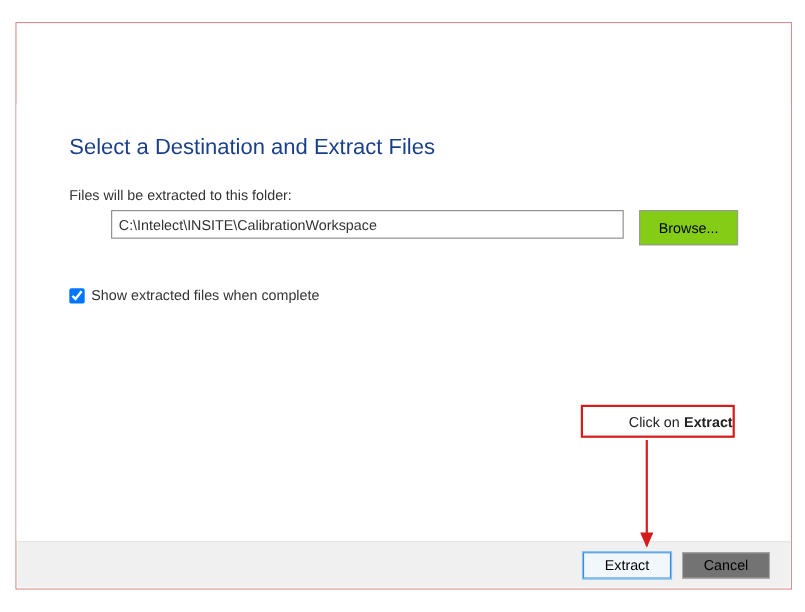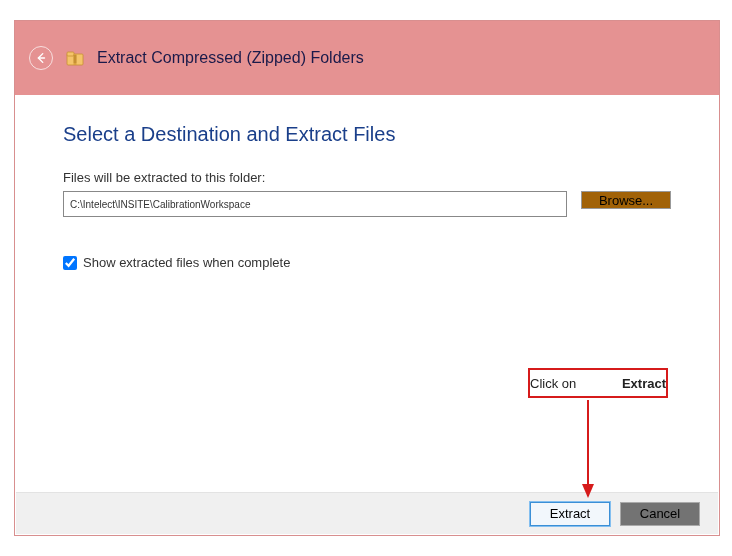--- a/index.html
+++ b/index.html
@@ -77,30 +77,31 @@
   .path-row {
     display: flex;
     gap: 14px;
     align-items: stretch;
   }
   .path-input {
     flex: 1;
     height: 26px;
     border: 1px solid #888;
     padding: 0 6px;
-    font-size: 10px;
+    font-size: 13px;
     font-family: inherit;
     color: #333;
     background: #fff;
+    margin-left: 38px;
   }
   .browse-btn {
     width: 90px;
-    height: 18px;
+    height: 32px;
     border: 1px solid #999;
-    background: #a16207;
+    background: #84cc16;
     font-size: 13px;
     font-family: inherit;
     cursor: pointer;
   }
   .checkbox-row {
     margin-top: 38px;
     display: flex;
     align-items: center;
     gap: 6px;
   }
@@ -138,21 +139,21 @@
     outline: 1px solid #84bff0;
     background: #f2f7fc;
   }
   .callout {
     position: absolute;
     left: 528px; top: 368px;
     width: 140px; height: 30px;
     border: 2px solid #d61b1b;
     display: flex;
     align-items: center;
-    justify-content: space-between;
+    justify-content: flex-end;
     font-size: 13px;
     color: #222;
     background: #fff;
     gap: 4px;
   }
   .callout .bold { font-weight: 700; }
   .arrow-svg {
     position: absolute;
     left: 560px;
     top: 400px;
@@ -166,40 +167,20 @@
 
 <div class="close-btn" style="left:684px;top:20px;">
   <svg viewBox="0 0 10 10">
     <line x1="1" y1="1" x2="9" y2="9" stroke="white" stroke-width="1.4"></line>
     <line x1="9" y1="1" x2="1" y2="9" stroke="white" stroke-width="1.4"></line>
   </svg>
 </div>
 
 <div class="frame">
 
-  <div class="header">
-    <div class="back-btn">
-      <svg viewBox="0 0 16 16">
-        <path d="M10 3 L5 8 L10 13" stroke="white" stroke-width="1.6" fill="none" stroke-linecap="round" stroke-linejoin="round"></path>
-        <line x1="5" y1="8" x2="12" y2="8" stroke="white" stroke-width="1.6" stroke-linecap="round"></line>
-      </svg>
-    </div>
-    <div class="folder-icon">
-      <svg viewBox="0 0 20 20">
-        <rect x="2" y="6" width="16" height="11" rx="1" fill="#f5c46a" stroke="#c79033" stroke-width="0.8"></rect>
-        <rect x="2" y="4" width="7" height="4" rx="1" fill="#f5c46a" stroke="#c79033" stroke-width="0.8"></rect>
-        <rect x="8.5" y="6" width="3" height="11" fill="#d9a23e"></rect>
-        <line x1="8.5" y1="8" x2="11.5" y2="8" stroke="#9b6a1e" stroke-width="0.6"></line>
-        <line x1="8.5" y1="10" x2="11.5" y2="10" stroke="#9b6a1e" stroke-width="0.6"></line>
-        <line x1="8.5" y1="12" x2="11.5" y2="12" stroke="#9b6a1e" stroke-width="0.6"></line>
-        <line x1="8.5" y1="14" x2="11.5" y2="14" stroke="#9b6a1e" stroke-width="0.6"></line>
-      </svg>
-    </div>
-    <div class="header-title">Extract Compressed (Zipped) Folders</div>
-  </div>
 
   <div class="body">
     <div class="heading">Select a Destination and Extract Files</div>
     <div class="label">Files will be extracted to this folder:</div>
     <div class="path-row">
       <input type="text" class="path-input" value="C:\Intelect\INSITE\CalibrationWorkspace" style="">
       <button class="browse-btn">Browse...</button>
     </div>
     <div class="checkbox-row">
       <input type="checkbox" checked="" id="showcb" style="">

